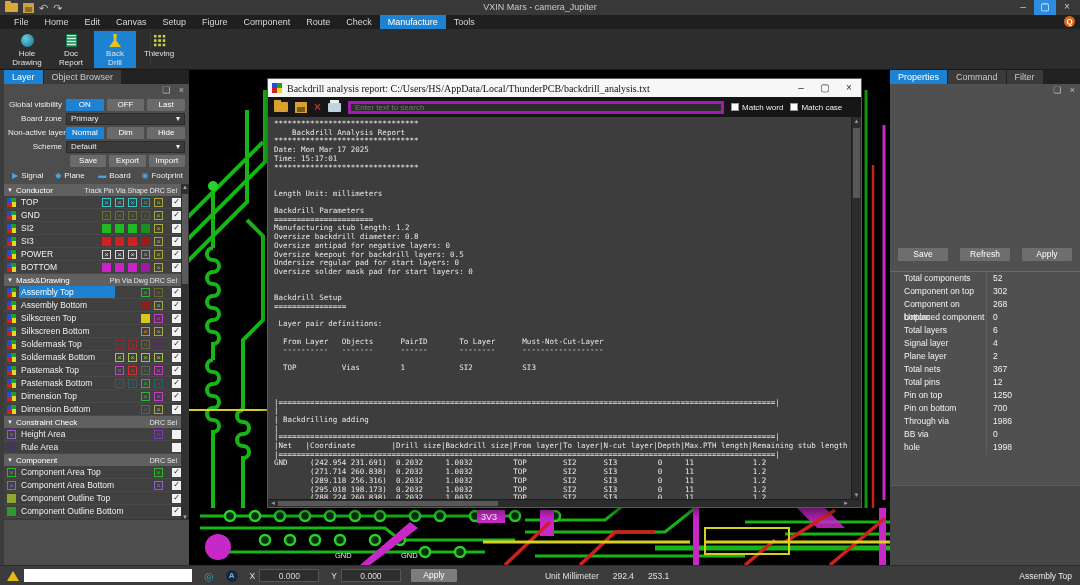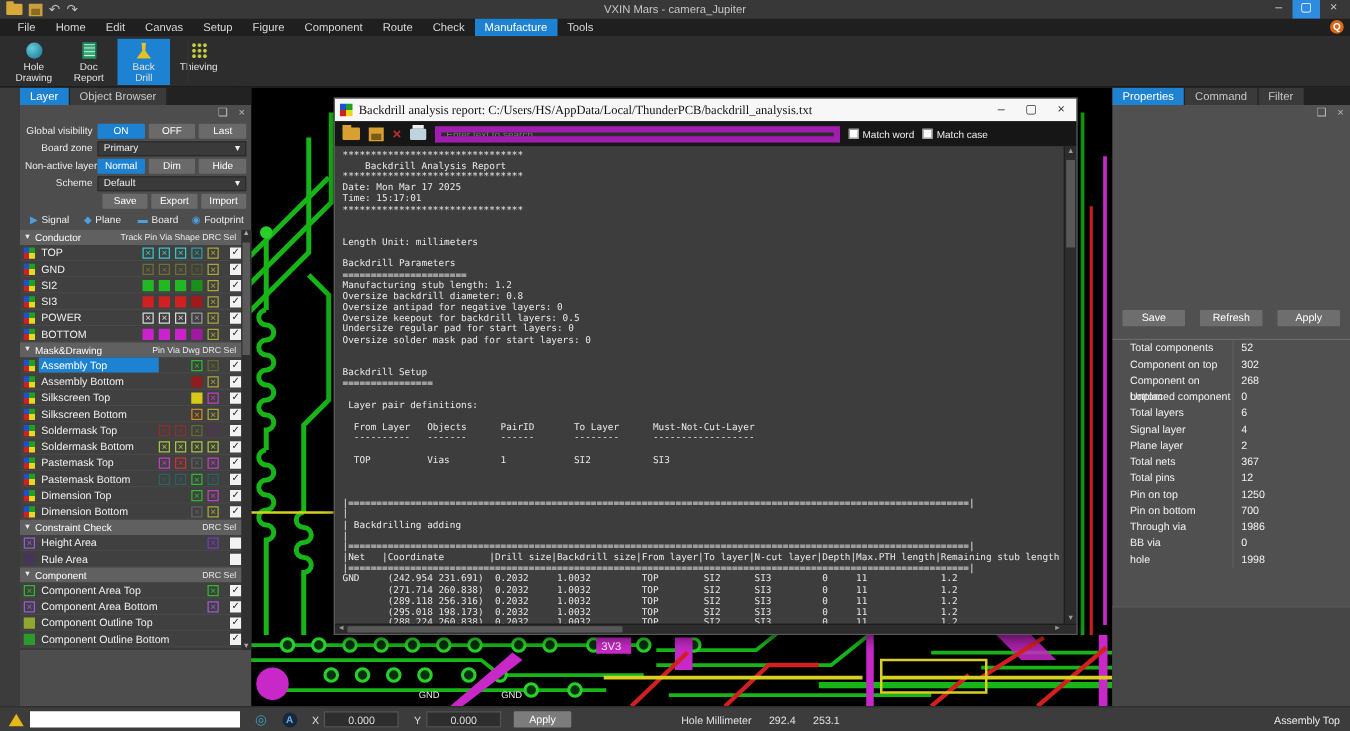--- a/index.html
+++ b/index.html
@@ -37,21 +37,21 @@
     background-image:linear-gradient(#d8f0e0 1px, transparent 1px); background-size:100% 3px; background-position:0 3px; }
   .ric-drill { width:12px; height:13px; background:#e8c020; clip-path:polygon(35% 0,65% 0,60% 50%,100% 100%,0 100%,40% 50%); }
   .ric-thieving { width:13px; height:13px; background-image:radial-gradient(circle, #c6d040 1.4px, transparent 1.6px); background-size:4.4px 4.4px; }
   .ribbon-sep { position:absolute; left:150px; top:3px; width:1px; height:34px; background:#1c1c1c; border-right:1px solid #3a3a3a; }
 
   
   .canvas-wrap { position:absolute; left:185px; top:70px; width:705px; height:495px; background:#000; z-index:1; }
 
   
   .panel { position:absolute; top:70px; bottom:20px; background:#4d4d4d; z-index:5; }
-  .lpanel { left:16px; width:185px; }
+  .lpanel { left:4px; width:185px; }
   .rpanel { right:0; width:190px; background:#505050; }
   .ptabbar { height:14px; background:#222; display:flex; }
   .ptab { padding:0 8px; line-height:14px; font-size:9px; color:#c8c8c8; background:#3a3a3a; margin-right:1px; }
   .ptab.active { background:#1e82d2; color:#fff; }
   .pane-icons { height:12px; text-align:right; padding-right:5px; color:#bbb; font-size:9px; line-height:12px; }
   .pane-icons span { margin-left:6px; }
 
   
   .lp-controls { padding:2px 4px 0 4px; }
   .ctl-row { display:flex; align-items:center; height:13px; margin-bottom:1px; }
@@ -109,21 +109,21 @@
   .dlg-winbtn { width:24px; text-align:center; color:#333; font-size:10px; line-height:18px; }
   .dlg-toolbar { height:20px; background:#161616; display:flex; align-items:center; gap:7px; padding:0 6px; }
   .tbi { flex:none; }
   .tb-folder { width:14px; height:10px; background:#d8a030; border-radius:1px; position:relative; }
   .tb-folder::before { content:""; position:absolute; top:-2px; left:0; width:7px; height:3px; background:#d8a030; }
   .tb-save { width:12px; height:11px; background:#d8a030; position:relative; }
   .tb-save::after { content:""; position:absolute; left:2px; top:5px; width:8px; height:5px; background:#7a5a14; }
   .tb-x { color:#b83030; font-weight:bold; font-size:12px; line-height:14px; }
   .tb-print { width:13px; height:9px; background:#c0d4e0; border-radius:1px; position:relative; }
   .tb-print::before { content:""; position:absolute; top:-3px; left:2px; width:9px; height:3px; background:#e8f0f4; }
-  .dlg-search { width:324px; height:13px; background:#2b2b2b; border:5px solid #a21caf; color:#d8d8d8; font-size:8px; padding:0 4px; font-family:"Liberation Sans", sans-serif; }
+  .dlg-search { width:376px; height:13px; background:#2b2b2b; border:3px solid #a21caf; color:#d8d8d8; font-size:8px; padding:0 4px; font-family:"Liberation Sans", sans-serif; }
   .dlg-search::placeholder { color:#777; }
   .dchk-wrap { display:flex; align-items:center; gap:3px; font-size:8px; color:#f0f0f0; white-space:nowrap; }
   .dchk { width:8px; height:8px; background:#fff; border:1px solid #999; flex:none; }
   .dlg-body { position:absolute; top:38px; left:0; right:10px; bottom:8px; background:#3d3d3d; overflow:hidden; }
   .report { margin:0; padding:3px 0 0 6px; font-family:"DejaVu Sans Mono", monospace; font-size:7.5px; line-height:8.7px; color:#e8e8e8; white-space:pre; }
   .vsb { position:absolute; right:0; top:38px; bottom:8px; width:10px; background:#2c2c2c; border-left:1px solid #1e1e1e; font-size:6px; color:#999; text-align:center; }
   .vsb .sb-up { position:absolute; top:1px; left:0; right:0; }
   .vsb .sb-dn { position:absolute; bottom:1px; left:0; right:0; }
   .vsb .sb-th { position:absolute; top:11px; left:1px; right:1px; height:70px; background:#585858; }
   .hsb { position:absolute; bottom:0; left:0; right:0; height:8px; background:#2c2c2c; border-top:1px solid #1e1e1e; font-size:6px; color:#999; }
@@ -777,19 +777,19 @@
   <div class="statusbar">
     <span class="warn-tri"></span>
     <input class="cmd-input" type="text" style="">
     <span class="sicon snap-ic">◎</span>
     <span class="sicon origin-ic">A</span>
     <span class="coord-label">X</span>
     <input class="coord-input" type="text" value="0.000" style="">
     <span class="coord-label">Y</span>
     <input class="coord-input" type="text" value="0.000" style="">
     <span class="apply-btn">Apply</span>
-    <span class="unit-label">Hole Millimeter</span>
+    <span class="unit-label">Unit Millimeter</span>
     <span class="pos-num">292.4</span>
     <span class="pos-num">253.1</span>
     <span class="active-layer">Assembly Top</span>
   </div>
 
 </div>
 
 </body></html>

